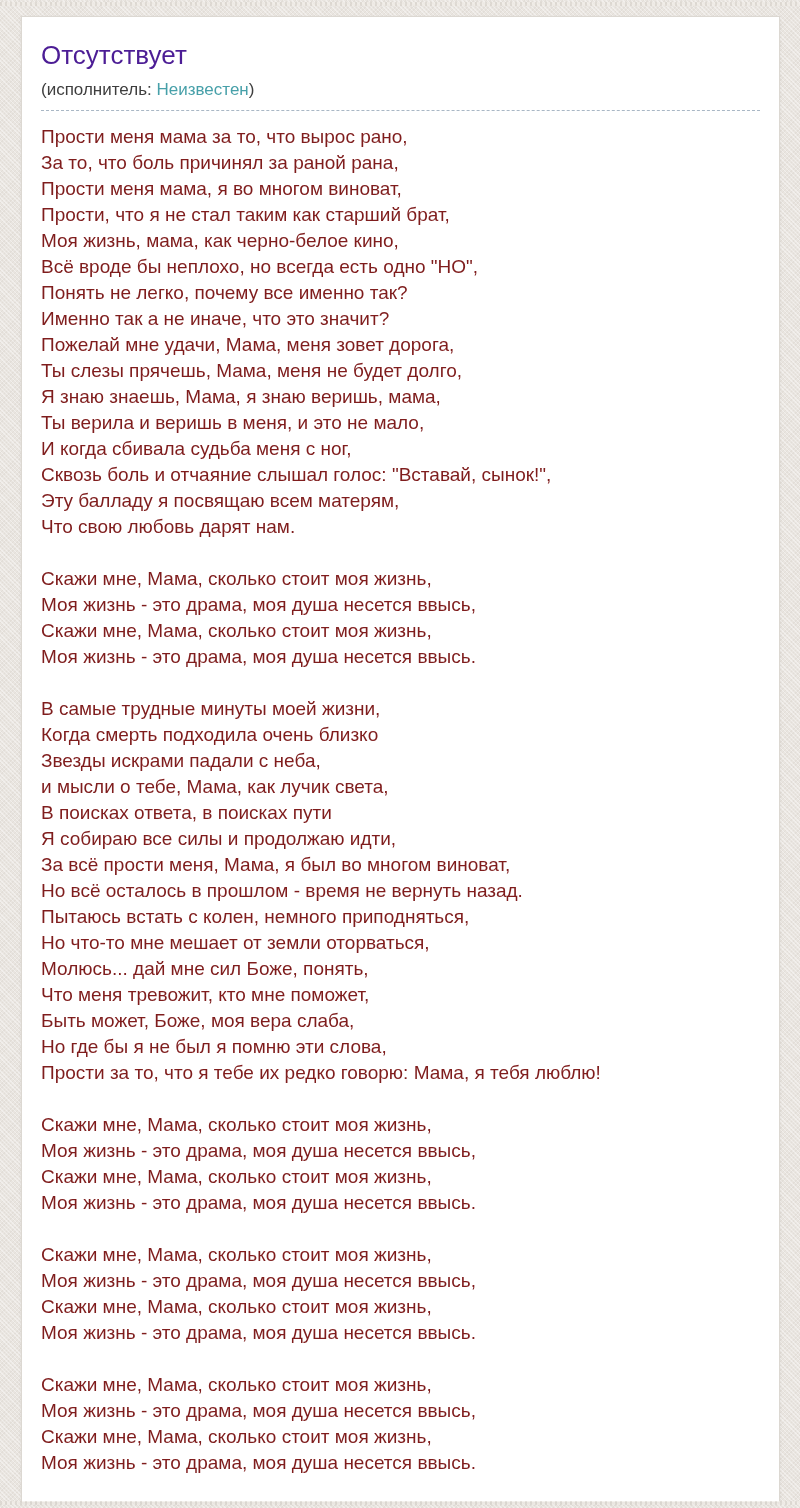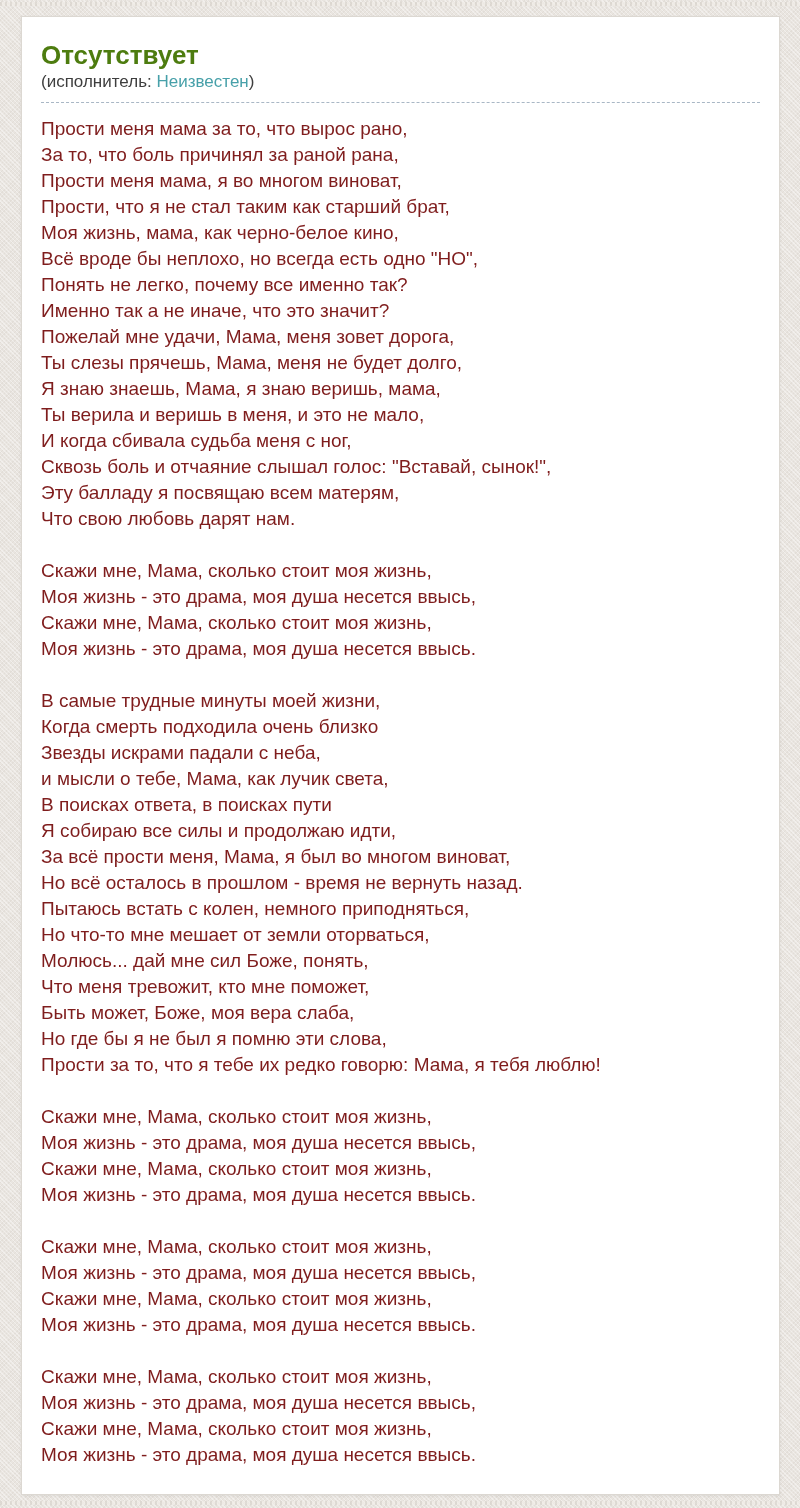--- a/index.html
+++ b/index.html
@@ -31,25 +31,25 @@
   .card {
     position: relative;
     margin: 16px 20px 20px 21px;
     min-height: 1448px;
     background: #ffffff;
     border: 1px solid #dcd8d2;
     box-shadow: 0 1px 3px rgba(0,0,0,0.07);
     padding: 14px 19px 26px 19px;
   }
   h1.song-title {
-    margin: 8px 0 0 0;
+    margin: 8px 0 8px 0;
     font-size: 26px;
     line-height: 32px;
-    font-weight: bold;
-    color: #4d7c0f;
+    font-weight: normal;
+    color: #4c1d95;
     cursor: pointer;
   }
   .artist-line {
     font-size: 17px;
     line-height: 22px;
     color: #3e3e3e;
     padding-bottom: 9px;
     border-bottom: 1px dashed #a9b7c5;
   }
   .artist-link {

